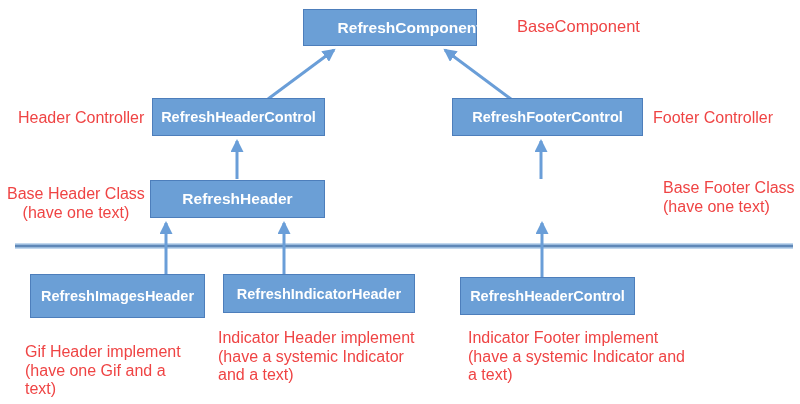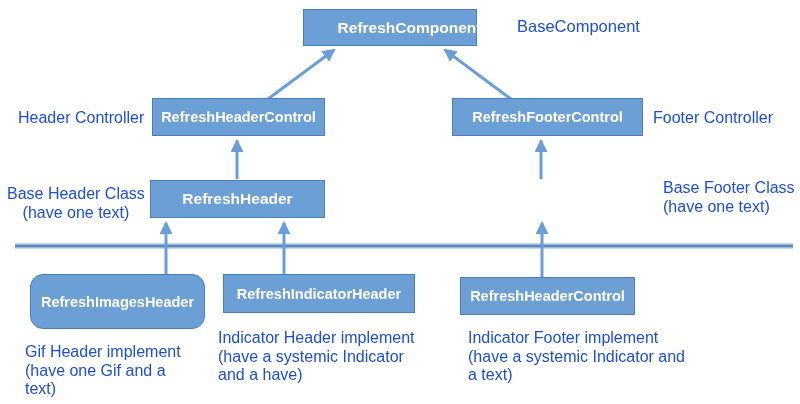--- a/index.html
+++ b/index.html
@@ -25,33 +25,33 @@
     font-weight: bold;
     font-size: 14.5px;
     display: flex;
     align-items: center;
     justify-content: center;
     white-space: nowrap;
     text-align: center;
   }
   .ann {
     position: absolute;
-    color: #1d4ed8;
+    color: #ef4444;
     font-size: 16px;
     line-height: 19px;
     white-space: nowrap;
   }
   .ann div { white-space: nowrap; }
   
   .n-component        { left: 303px; top: 9px;   width: 174px; height: 37px; font-size: 15.5px; padding-left: 39px; }
   .n-headercontrol    { left: 152px; top: 98px;  width: 173px; height: 38px; }
   .n-footercontrol    { left: 452px; top: 98px;  width: 191px; height: 38px; }
   .n-header           { left: 150px; top: 180px; width: 175px; height: 38px; font-size: 15.5px; }
   .n-footer           { left: 460px; top: 180px; width: 175px; height: 38px; font-size: 15.5px; }
-  .n-imagesheader     { left: 30px;  top: 274px; width: 175px; height: 55px; border-radius: 13px; }
+  .n-imagesheader     { left: 30px;  top: 274px; width: 175px; height: 44px; }
   .n-indicatorheader  { left: 223px; top: 274px; width: 192px; height: 39px; }
   .n-headercontrolimp { left: 460px; top: 277px; width: 175px; height: 38px; }
   
   .a-basecomponent    { left: 517px; top: 17px; font-size: 16.5px; }
   .a-headerctrl       { left: 18px;   top: 108px; }
   .a-footerctrl       { left: 653px; top: 108px; }
   .a-baseheader       { left: 7px;   top: 184px; text-align: center; }
   .a-basefooter       { left: 663px; top: 178px; }
   .a-gifheader        { left: 25px;  top: 337px; line-height: 18.5px; margin-top: 6px; }
   .a-indheader        { left: 218px; top: 329px; line-height: 18.5px; }
@@ -107,21 +107,21 @@
 
   <div class="ann a-gifheader">
     <div>Gif Header implement</div>
     <div>(have one Gif and a</div>
     <div>text)</div>
   </div>
 
   <div class="ann a-indheader">
     <div>Indicator Header implement</div>
     <div>(have a systemic Indicator</div>
-    <div>and a have)</div>
+    <div>and a text)</div>
   </div>
 
   <div class="ann a-indfooter">
     <div>Indicator Footer implement</div>
     <div>(have a systemic Indicator and</div>
     <div>a text)</div>
   </div>
 
 </div>
 

